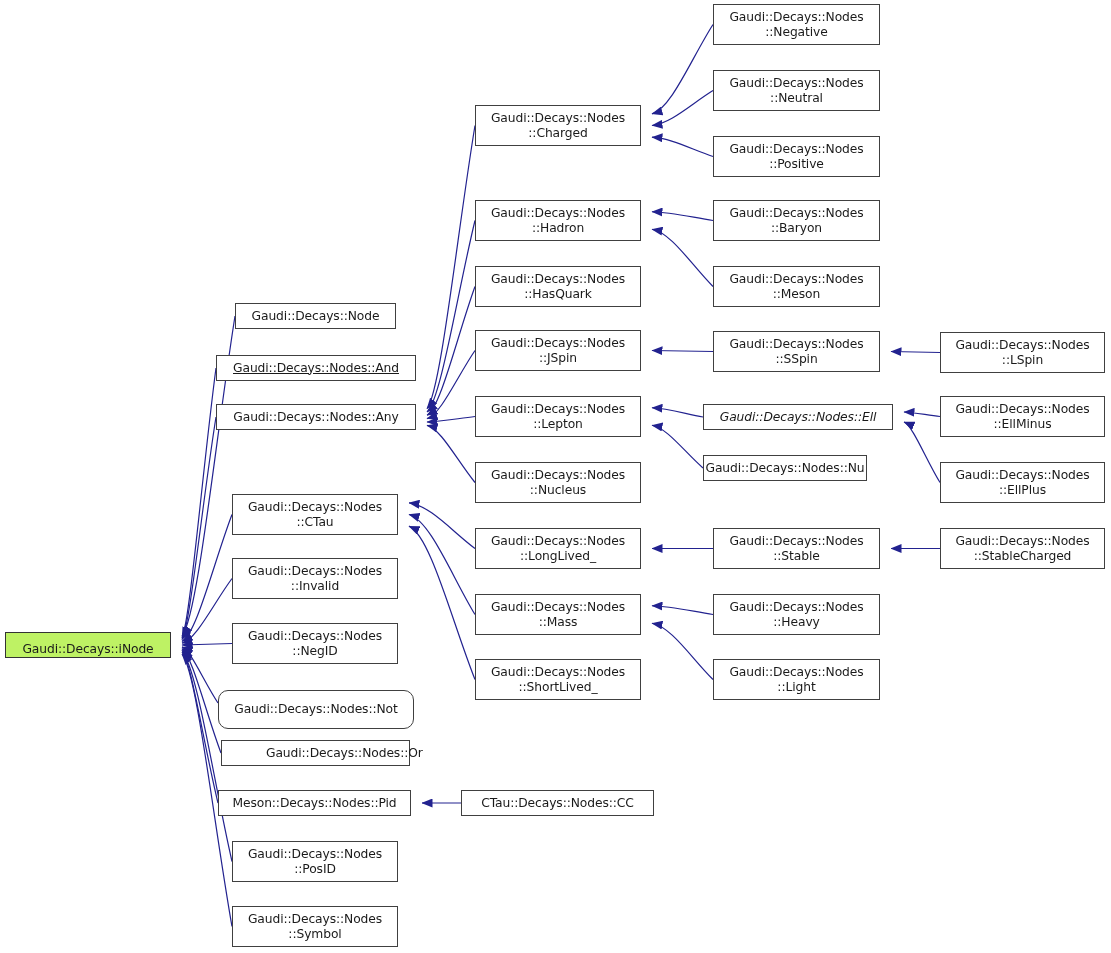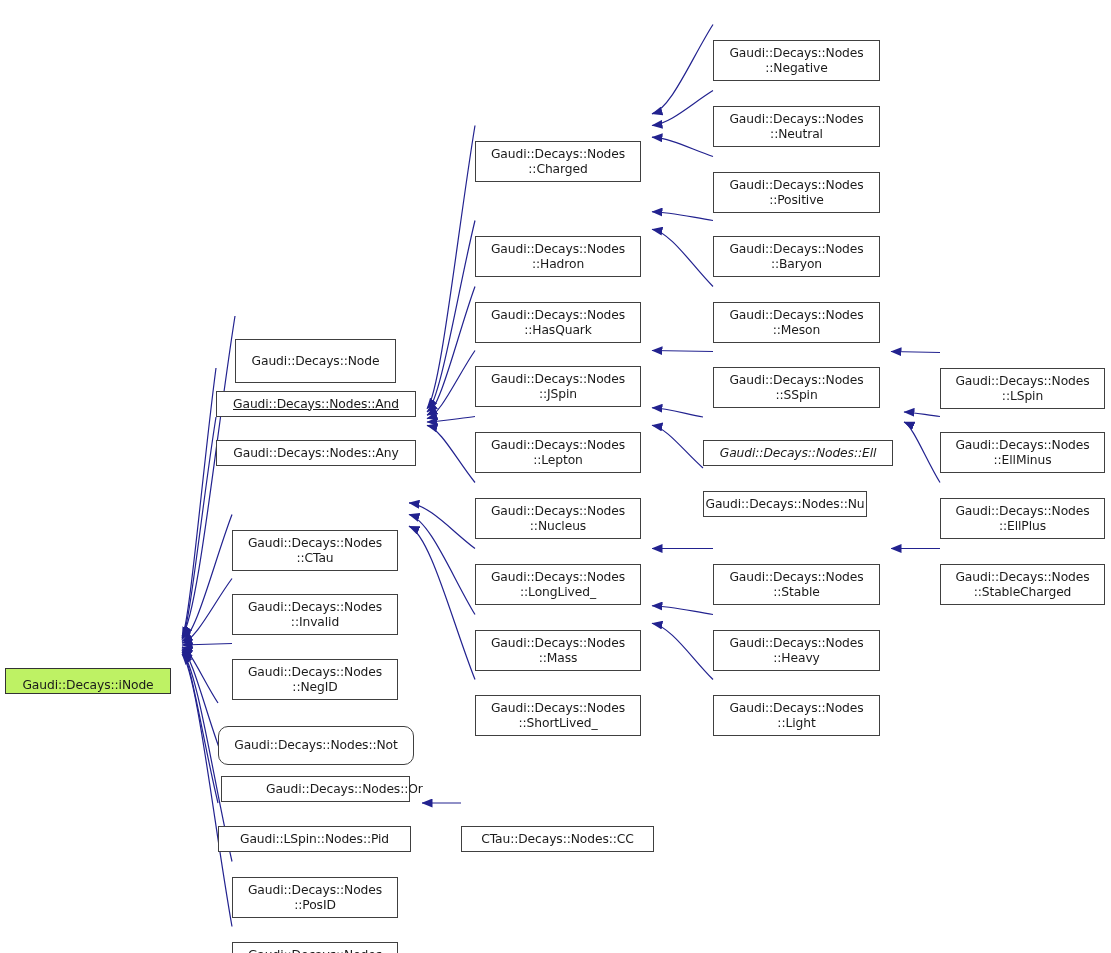--- a/index.html
+++ b/index.html
@@ -33,21 +33,20 @@
     background: #ffffff;
     display: flex;
     align-items: center;
     justify-content: center;
     text-align: center;
     font-size: 12.3px;
     line-height: 15px;
     color: #1a1a1a;
     white-space: pre-line;
     letter-spacing: -0.1px;
-    margin-top: 36px;
   }
   .node-box.root {
     background: #bef264;
     border: 1px solid #333333;
     align-items: flex-end;
   }
   .node-label {
     display: block;
     width: 100%;
     white-space: pre-line;
@@ -97,32 +96,32 @@
         <path d="M713,679.5 C691.4,658.125 671.24,626.625 652,623.25" fill="none" stroke="#22228f" stroke-width="1.2" marker-end="url(#arrowhead)"></path>
         <path d="M940,352.5 L891,351.5" fill="none" stroke="#22228f" stroke-width="1.2" marker-end="url(#arrowhead)"></path>
         <path d="M940,416.5 C925.9,414.79 912.74,412.27 904,412" fill="none" stroke="#22228f" stroke-width="1.2" marker-end="url(#arrowhead)"></path>
         <path d="M940,482.5 C925.9,459.51 912.74,425.63 904,422" fill="none" stroke="#22228f" stroke-width="1.2" marker-end="url(#arrowhead)"></path>
         <path d="M940,548.5 L891,548.5" fill="none" stroke="#22228f" stroke-width="1.2" marker-end="url(#arrowhead)"></path>
         <path d="M461,803 L422,803" fill="none" stroke="#22228f" stroke-width="1.2" marker-end="url(#arrowhead)"></path>
       </g>
   </svg>
   <div id="node-layer">
       <div class="node-box root" style="left: 5px; top: 632px; width: 166px; height: 26px;"><span class="node-label">Gaudi::Decays::iNode</span></div>
-      <div class="node-box" style="left: 235px; top: 303px; width: 161px; height: 44px;"><span class="node-label">Gaudi::Decays::Node</span></div>
+      <div class="node-box" style="left: 235px; top: 303px; width: 161px; height: 26px;"><span class="node-label">Gaudi::Decays::Node</span></div>
       <div class="node-box" style="left: 216px; top: 355px; width: 200px; height: 26px; text-decoration: underline;"><span class="node-label">Gaudi::Decays::Nodes::And</span></div>
       <div class="node-box" style="left: 216px; top: 404px; width: 200px; height: 26px;"><span class="node-label">Gaudi::Decays::Nodes::Any</span></div>
       <div class="node-box" style="left: 232px; top: 494px; width: 166px; height: 41px;"><span class="node-label">Gaudi::Decays::Nodes
 ::CTau</span></div>
       <div class="node-box" style="left: 232px; top: 558px; width: 166px; height: 41px;"><span class="node-label">Gaudi::Decays::Nodes
 ::Invalid</span></div>
       <div class="node-box" style="left: 232px; top: 623px; width: 166px; height: 41px;"><span class="node-label">Gaudi::Decays::Nodes
 ::NegID</span></div>
       <div class="node-box" style="left: 218px; top: 690px; width: 196px; height: 39px; border-radius: 10px;"><span class="node-label">Gaudi::Decays::Nodes::Not</span></div>
       <div class="node-box" style="left: 221px; top: 740px; width: 189px; height: 26px; padding-left: 44px;"><span class="node-label">Gaudi::Decays::Nodes::Or</span></div>
-      <div class="node-box" style="left: 218px; top: 790px; width: 193px; height: 26px;"><span class="node-label">Gaudi::LSpin::Nodes::Pid</span></div>
+      <div class="node-box" style="left: 218px; top: 790px; width: 193px; height: 26px;"><span class="node-label">Meson::Decays::Nodes::Pid</span></div>
       <div class="node-box" style="left: 232px; top: 841px; width: 166px; height: 41px;"><span class="node-label">Gaudi::Decays::Nodes
 ::PosID</span></div>
       <div class="node-box" style="left: 232px; top: 906px; width: 166px; height: 41px;"><span class="node-label">Gaudi::Decays::Nodes
 ::Symbol</span></div>
       <div class="node-box" style="left: 475px; top: 105px; width: 166px; height: 41px;"><span class="node-label">Gaudi::Decays::Nodes
 ::Charged</span></div>
       <div class="node-box" style="left: 475px; top: 200px; width: 166px; height: 41px;"><span class="node-label">Gaudi::Decays::Nodes
 ::Hadron</span></div>
       <div class="node-box" style="left: 475px; top: 266px; width: 166px; height: 41px;"><span class="node-label">Gaudi::Decays::Nodes
 ::HasQuark</span></div>

